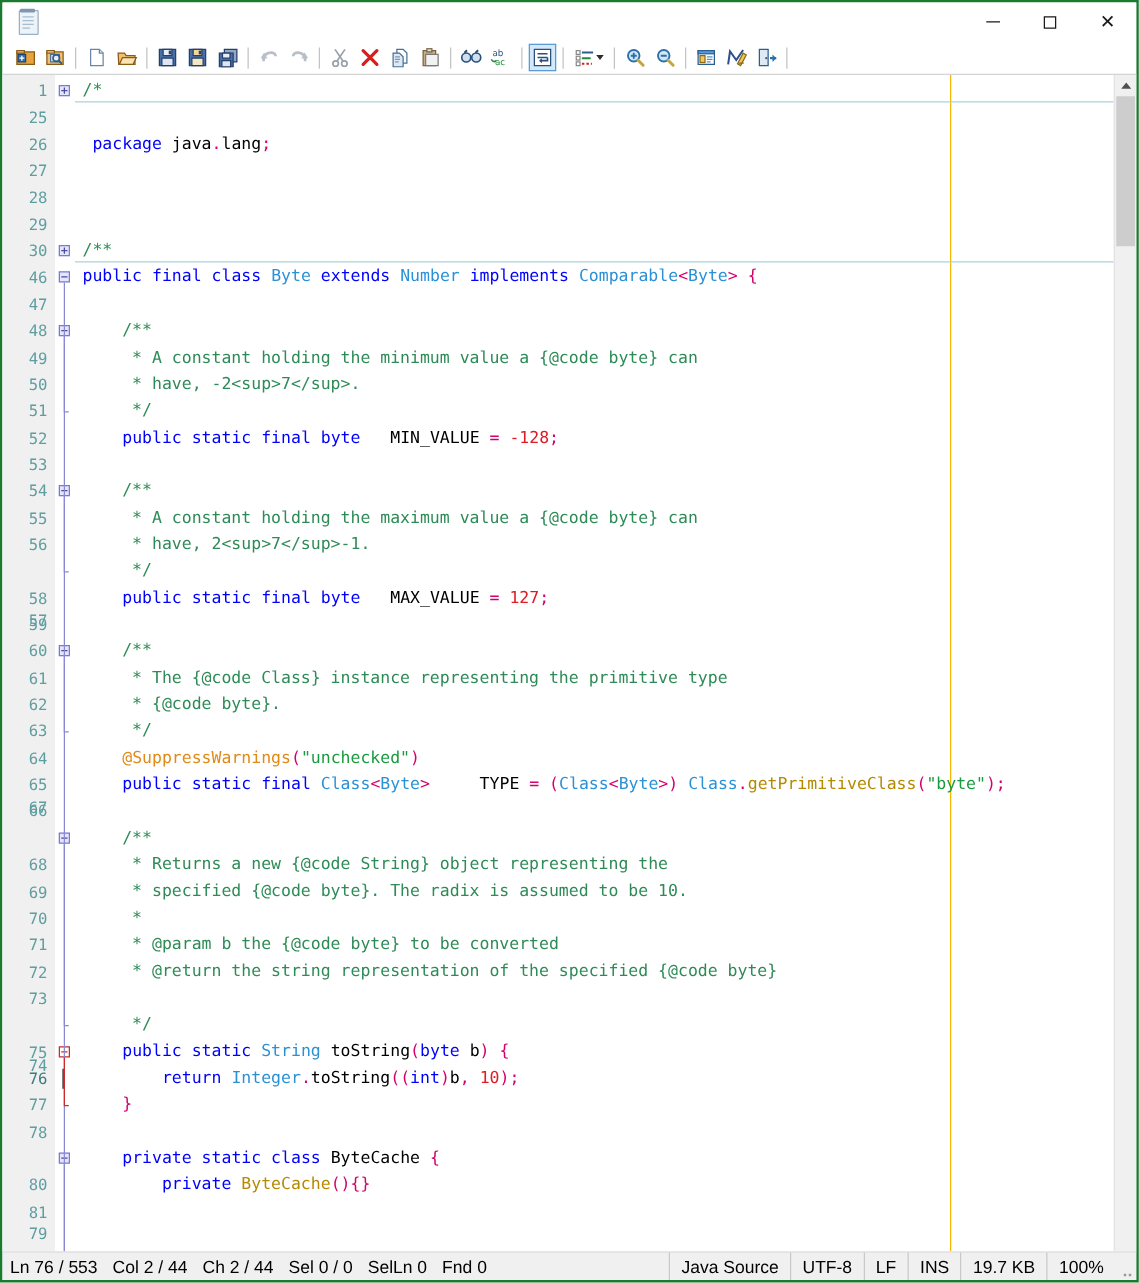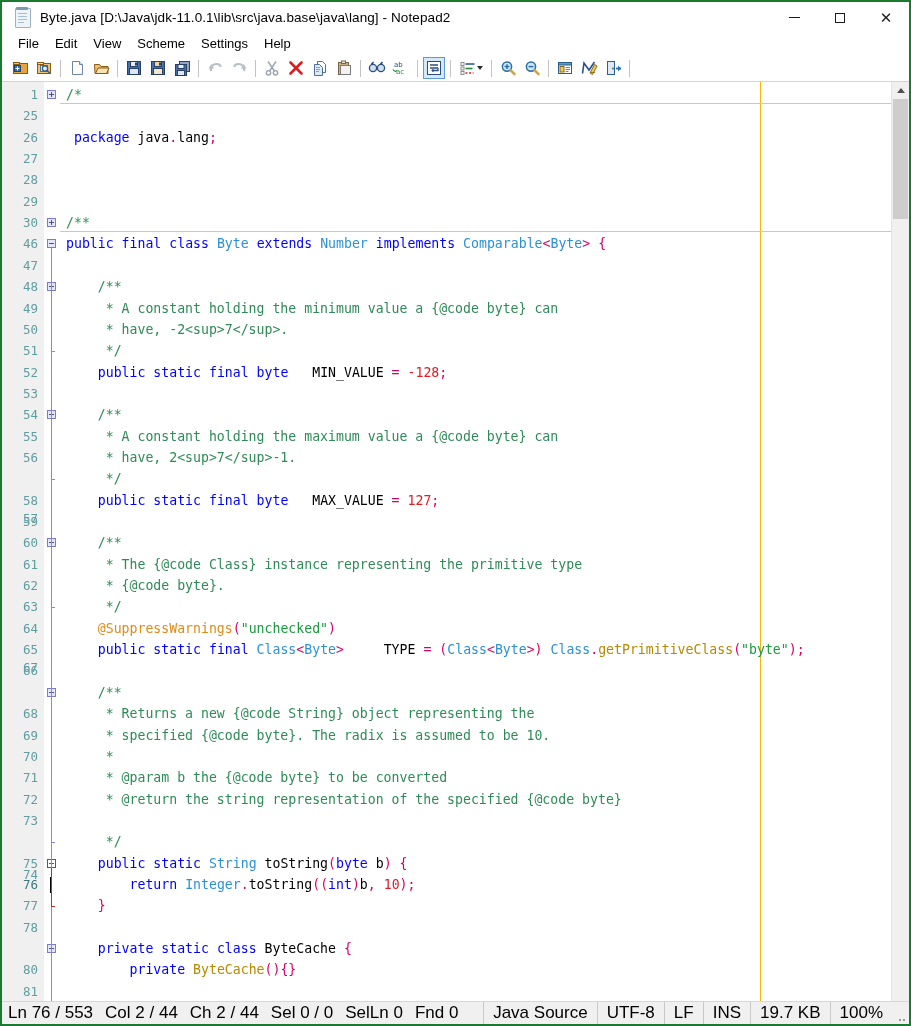--- a/index.html
+++ b/index.html
@@ -174,21 +174,21 @@
   }
   .tri-up{width:0;height:0;border-left:4px solid transparent;border-right:4px solid transparent;border-bottom:5px solid #505050;}
   .vs-thumb{
     position:absolute;left:1px;width:15px;background:#cdcdcd;
   }
 
   
   .statusbar{
     height:22px;min-height:22px;background:#f0f0f0;
     display:flex;align-items:center;
-    font-size:17px;color:#000;
+    font-size:14px;color:#000;
     border-top:1px solid #d7d7d7;
   }
   .sb-left{display:flex;align-items:center;padding-left:6px;gap:12px;white-space:nowrap;}
   .sb-right{margin-left:auto;display:flex;align-items:stretch;height:22px;}
   .sb-cell{
     display:flex;align-items:center;padding:0 9px;
     border-left:1px solid #c9c9c9;white-space:nowrap;
   }
   .sb-grip{
     width:14px;display:flex;align-items:flex-end;justify-content:flex-end;padding:0 3px 3px 0;
@@ -202,42 +202,33 @@
 
   <div class="titlebar">
     <div class="title-icon">
       <div class="pad"></div>
       <div class="rings"></div>
       <div class="ln" style="top:5px"></div>
       <div class="ln" style="top:8px"></div>
       <div class="ln" style="top:11px"></div>
       <div class="ln" style="top:14px;width:6px"></div>
     </div>
-    <div class="title-text">Byte.java [D:\Java\jdk-11.0.1\lib\src\java.base\java\lang] - Notepad2</div>
     <div class="winbtns">
       <div class="winbtn">
           <span class="wb-min"></span>
         </div>
       <div class="winbtn">
           <span class="wb-max"></span>
         </div>
       <div class="winbtn close">
           <span class="wb-close">✕</span>
         </div>
     </div>
   </div>
 
-  <div class="menubar">
-    <div class="menu-item">File</div>
-    <div class="menu-item">Edit</div>
-    <div class="menu-item">View</div>
-    <div class="menu-item">Scheme</div>
-    <div class="menu-item">Settings</div>
-    <div class="menu-item">Help</div>
-  </div>
 
   <div class="toolbar">
 
     <div class="tb">
       <svg width="17" height="16" viewBox="0 0 17 16">
         <rect x="1.5" y="3.5" width="14" height="10" fill="#e8a33d" stroke="#8a5b12"></rect>
         <rect x="1.5" y="2.5" width="6" height="2" fill="#f0c073" stroke="#8a5b12"></rect>
         <rect x="2.5" y="5.5" width="6" height="6" fill="#2f6fb5" stroke="#1d4470"></rect>
         <path d="M5.5 6.5v4M3.5 8.5h4" stroke="#ffffff" stroke-width="1"></path>
       </svg>

